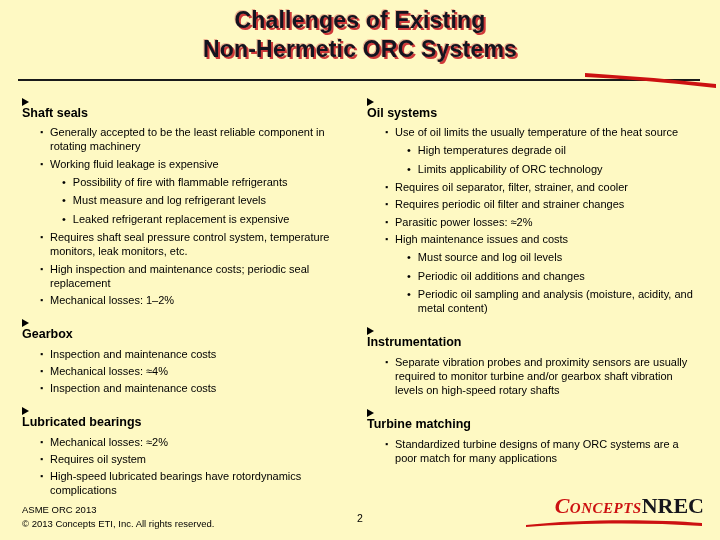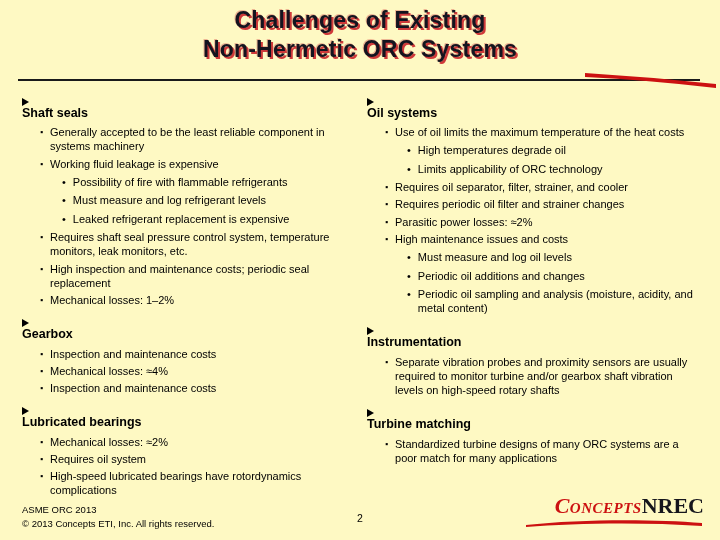--- a/index.html
+++ b/index.html
@@ -60,21 +60,21 @@
   </svg>
 
   <div class="cols">
     <div class="col">
         <div class="l1">
           <span class="arrow"></span>
           <span>Shaft seals</span>
         </div>
         <div class="l2">
           <span class="sq">▪</span>
-          <span>Generally accepted to be the least reliable component in systems machinery</span>
+          <span>Generally accepted to be the least reliable component in rotating machinery</span>
         </div>
         <div class="l2">
           <span class="sq">▪</span>
           <span>Working fluid leakage is expensive</span>
         </div>
         <div class="l3">
           <span class="dot">•</span>
           <span>Possibility of fire with flammable refrigerants</span>
         </div>
         <div class="l3">
@@ -130,21 +130,21 @@
           <span>High-speed lubricated bearings have rotordynamics complications</span>
         </div>
       </div>
     <div class="col">
         <div class="l1">
           <span class="arrow"></span>
           <span>Oil systems</span>
         </div>
         <div class="l2">
           <span class="sq">▪</span>
-          <span>Use of oil limits the maximum temperature of the heat costs</span>
+          <span>Use of oil limits the usually temperature of the heat source</span>
         </div>
         <div class="l3">
           <span class="dot">•</span>
           <span>High temperatures degrade oil</span>
         </div>
         <div class="l3">
           <span class="dot">•</span>
           <span>Limits applicability of ORC technology</span>
         </div>
         <div class="l2">
@@ -158,21 +158,21 @@
         <div class="l2">
           <span class="sq">▪</span>
           <span>Parasitic power losses: ≈2%</span>
         </div>
         <div class="l2">
           <span class="sq">▪</span>
           <span>High maintenance issues and costs</span>
         </div>
         <div class="l3">
           <span class="dot">•</span>
-          <span>Must measure and log oil levels</span>
+          <span>Must source and log oil levels</span>
         </div>
         <div class="l3">
           <span class="dot">•</span>
           <span>Periodic oil additions and changes</span>
         </div>
         <div class="l3">
           <span class="dot">•</span>
           <span>Periodic oil sampling and analysis (moisture, acidity, and metal content)</span>
         </div>
         <div class="l1">

